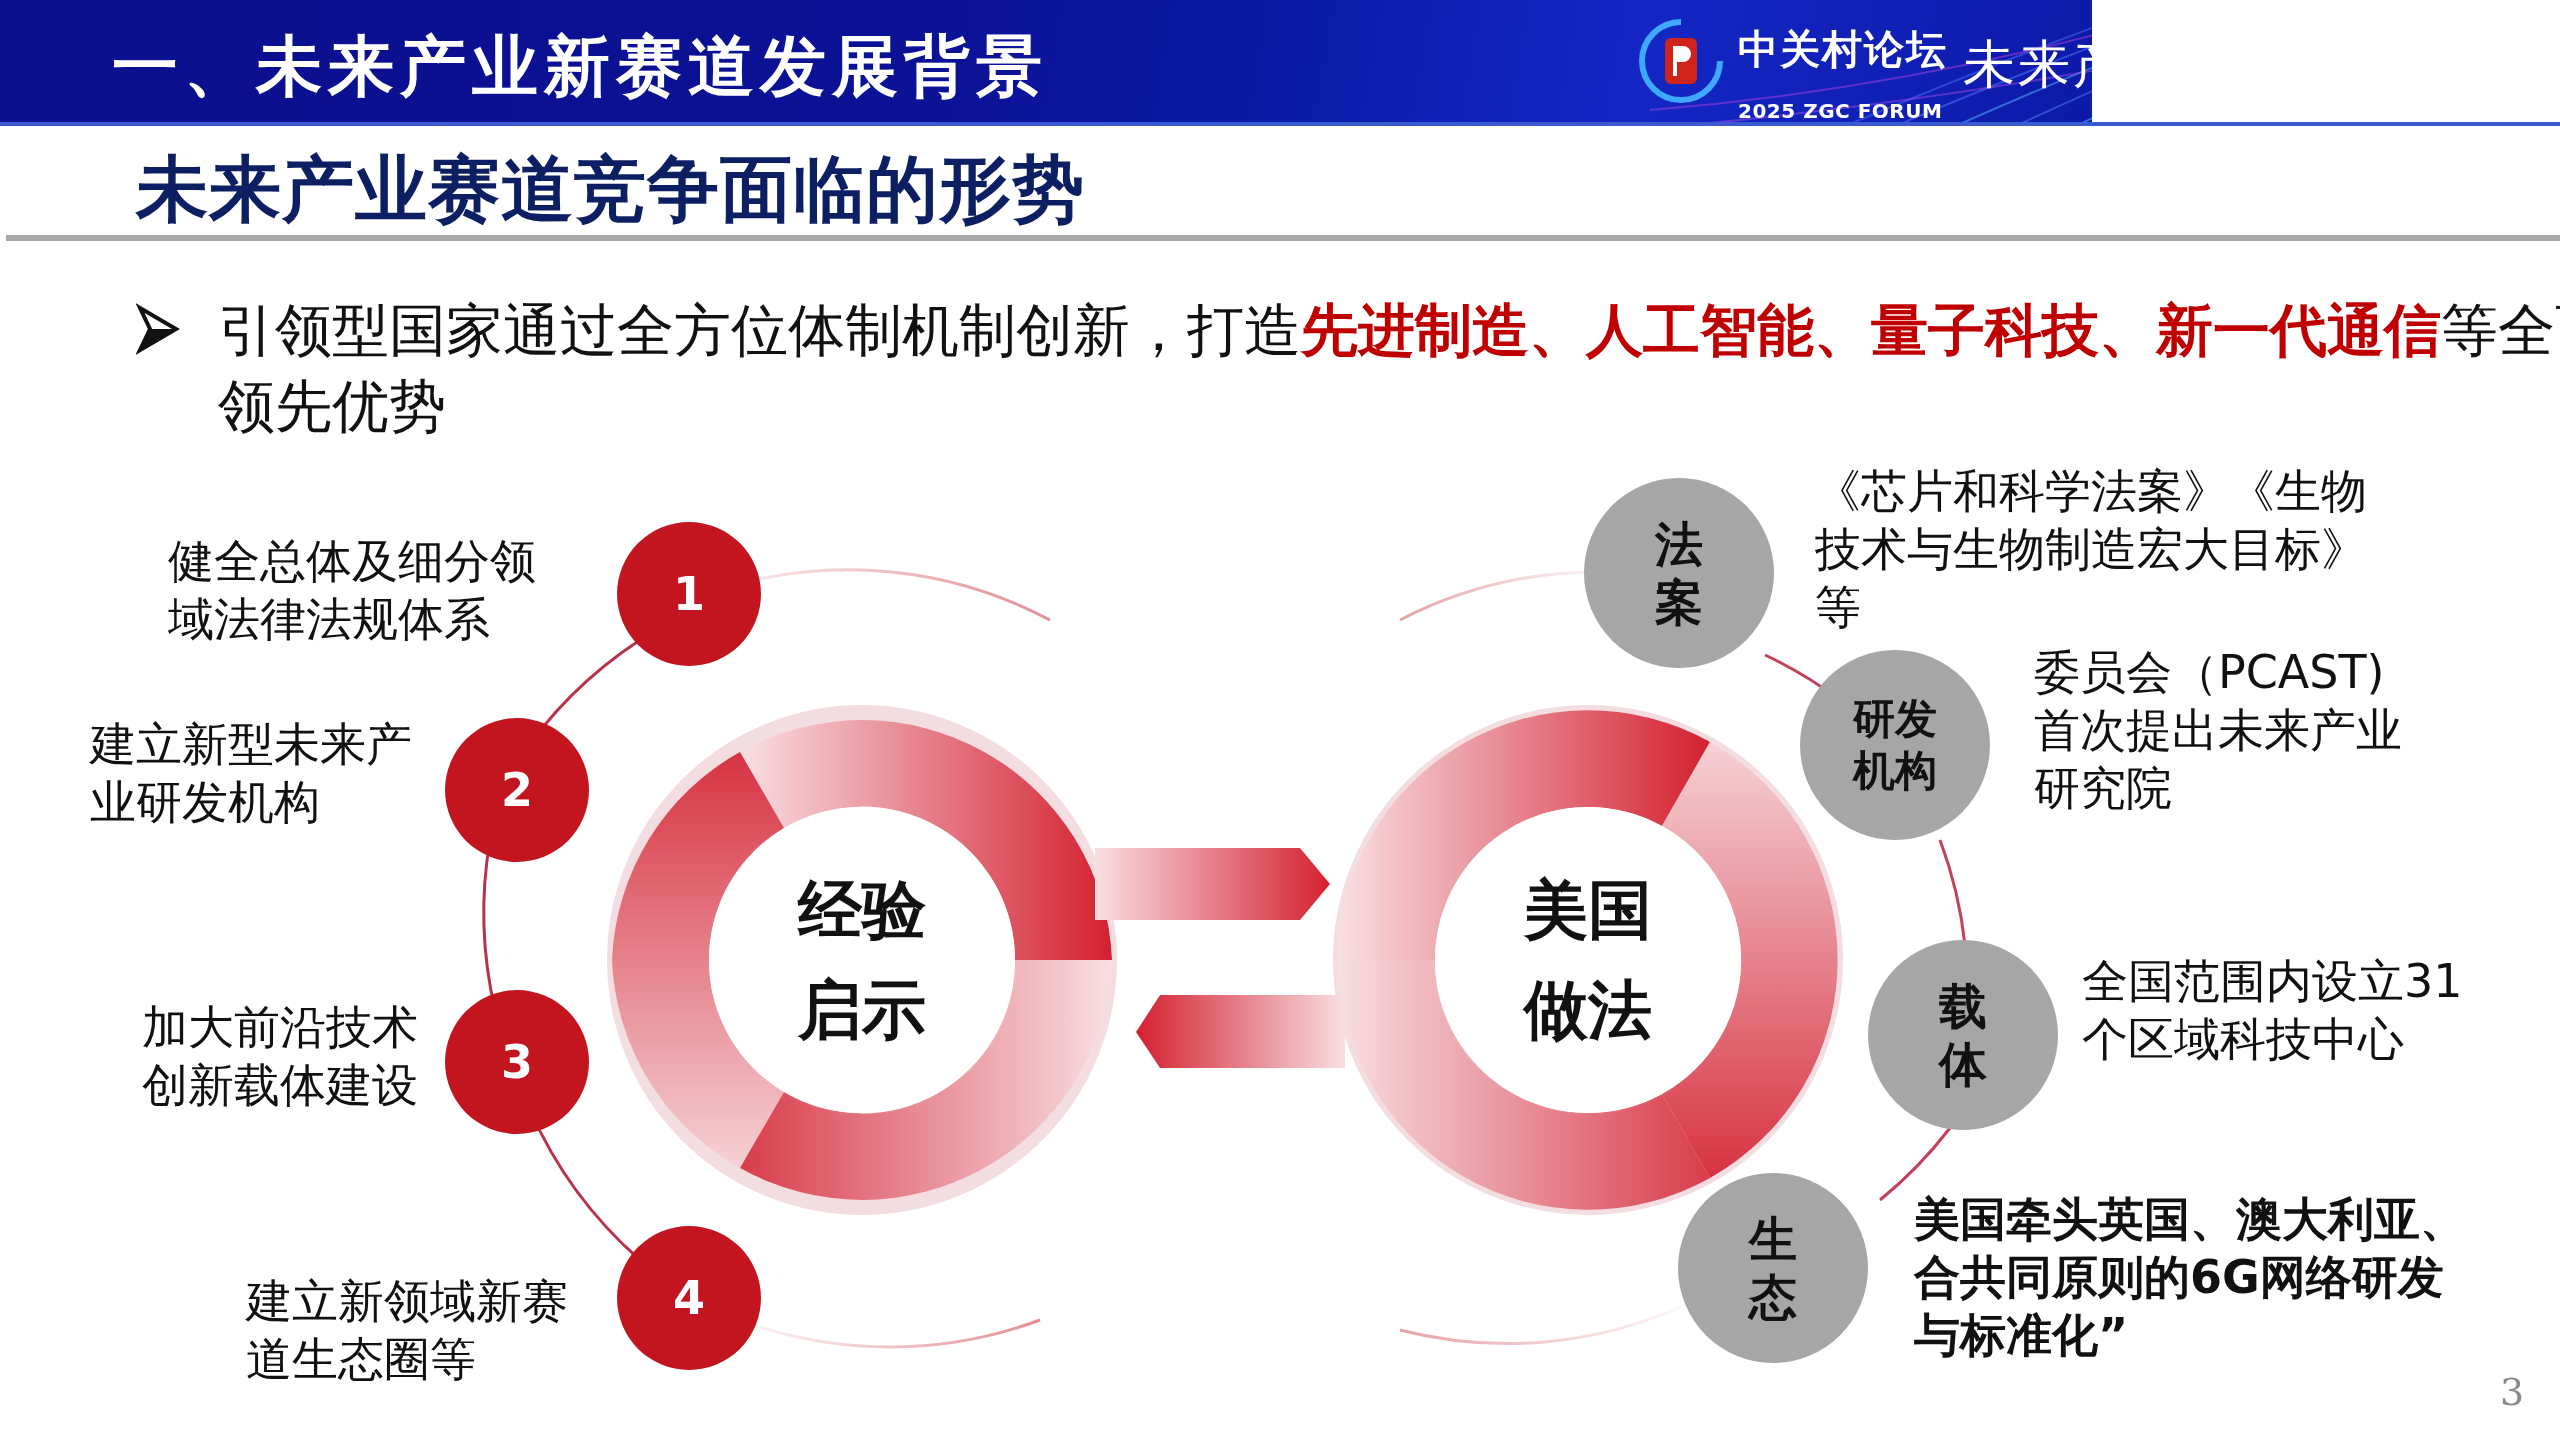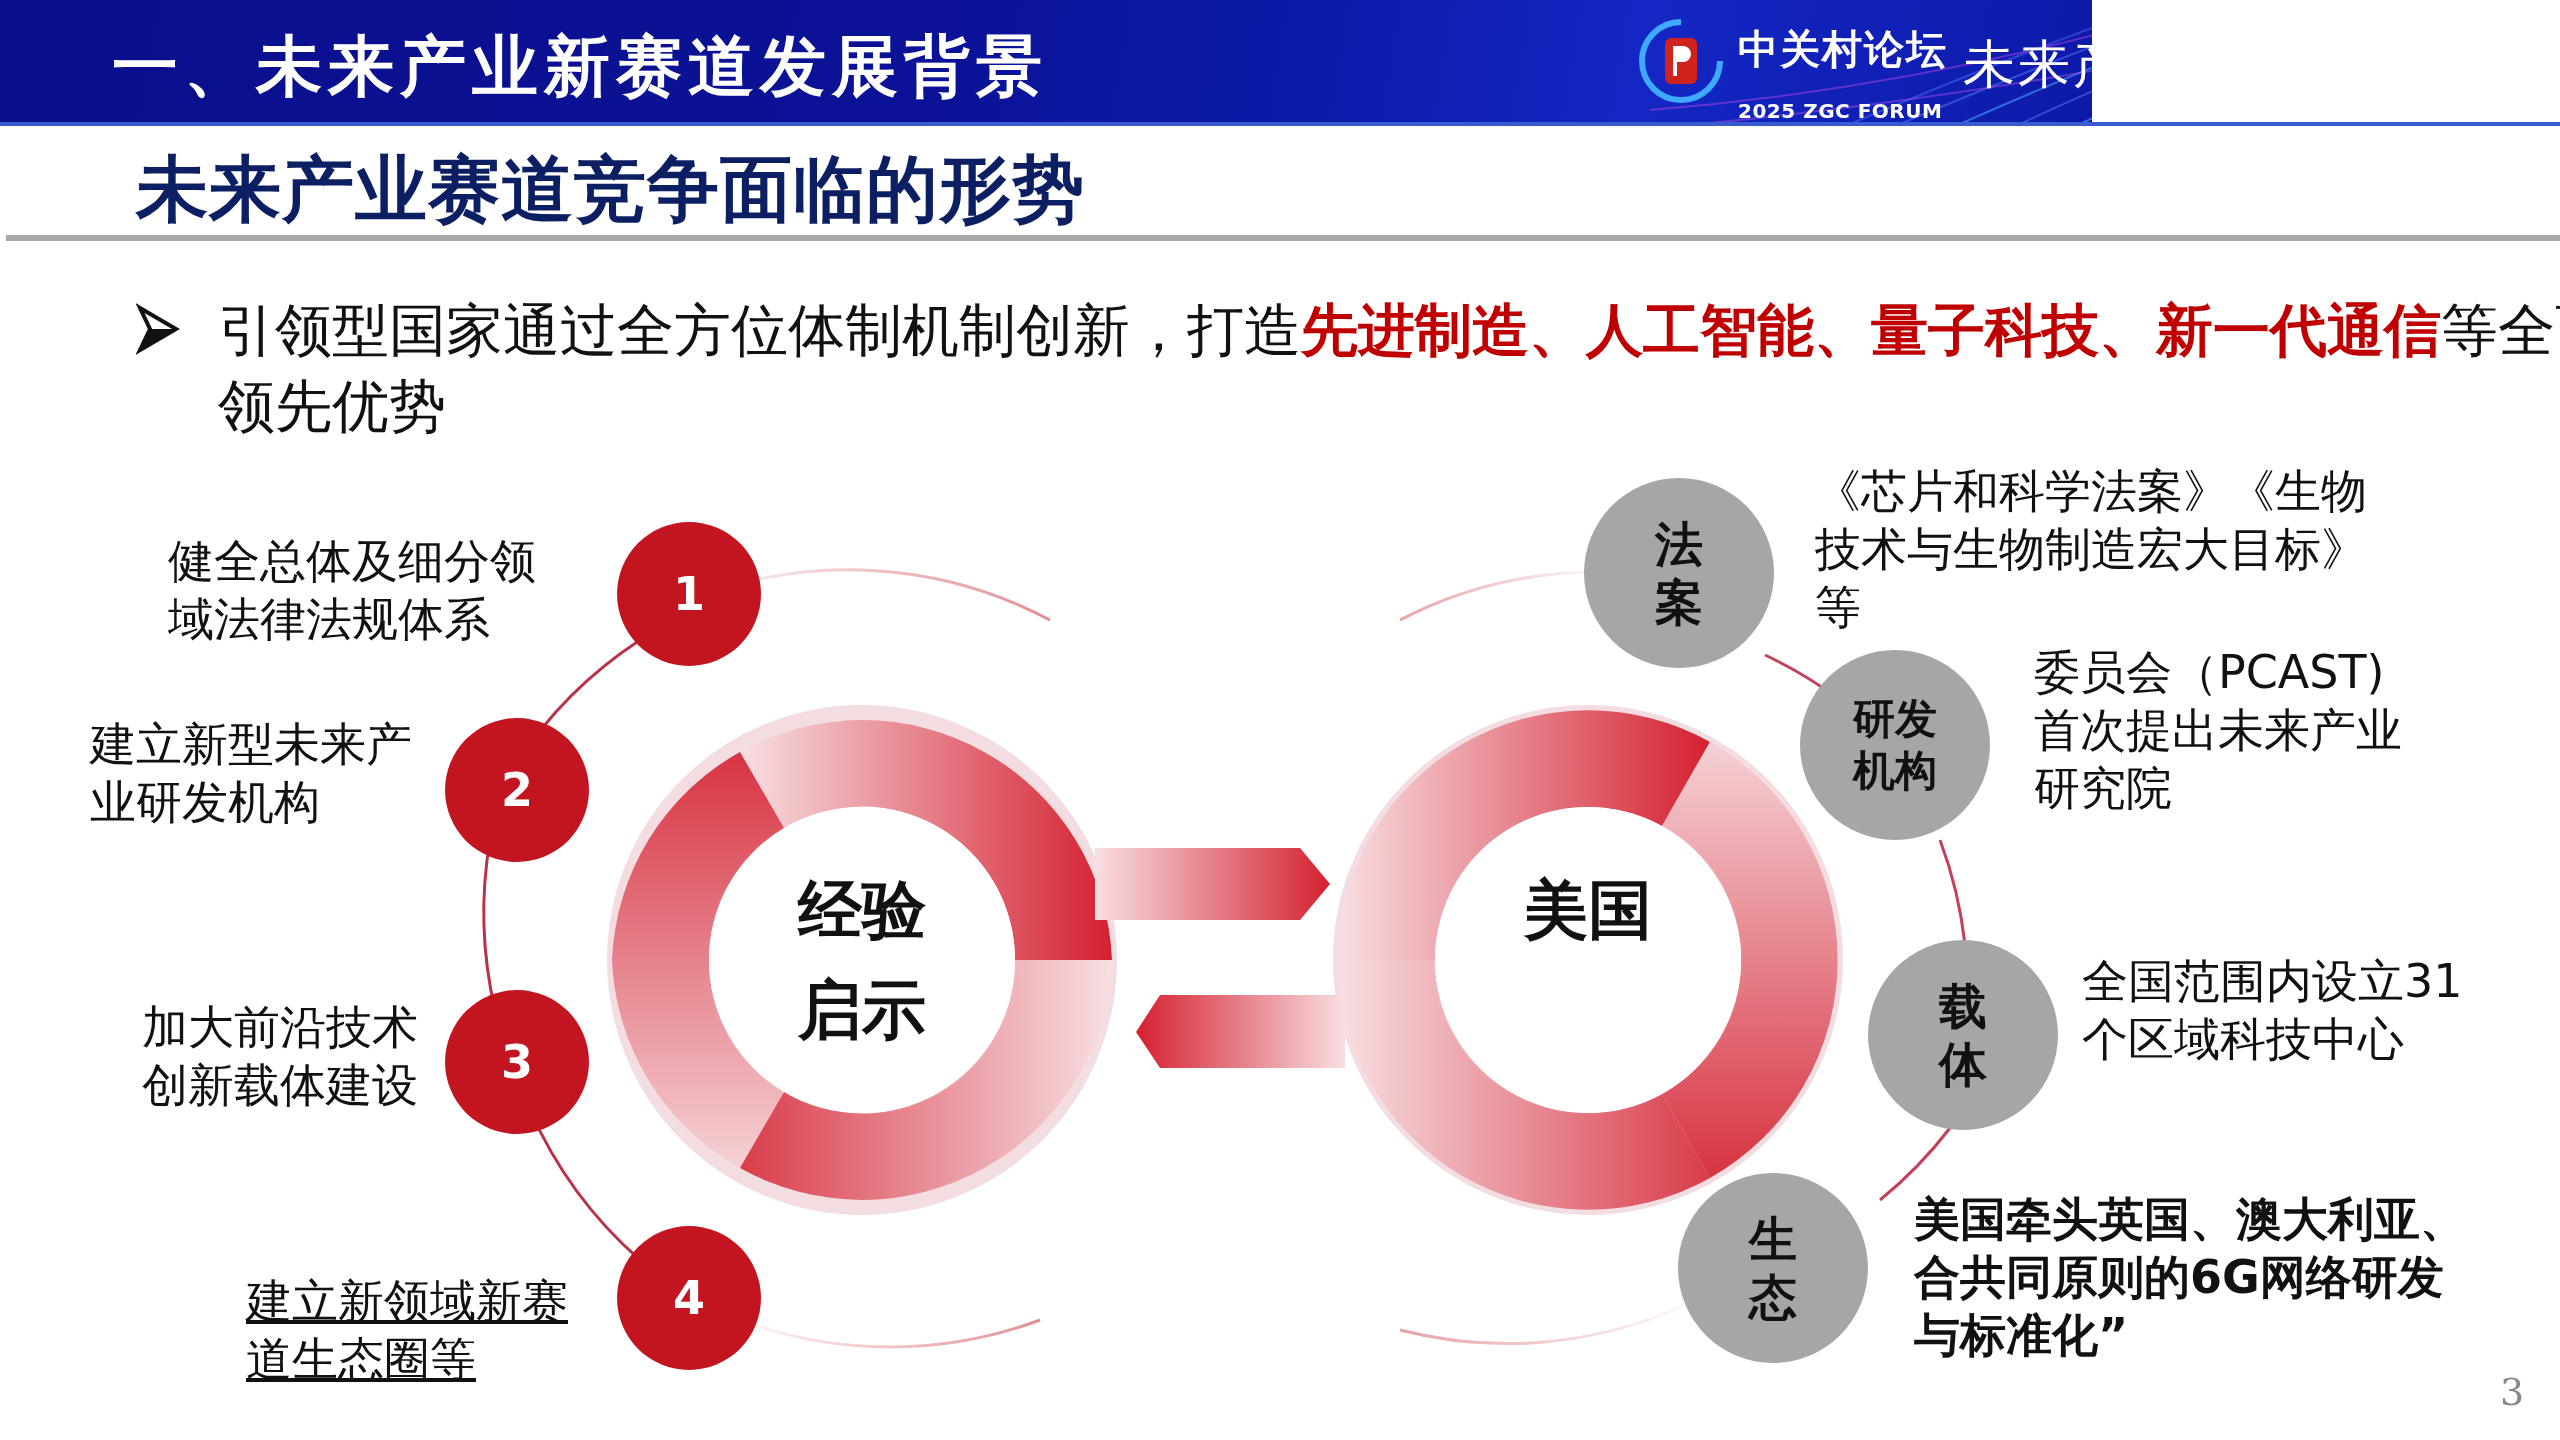--- a/index.html
+++ b/index.html
@@ -152,40 +152,41 @@
   <path d="M1095 848 L1300 848 L1330 884 L1300 920 L1095 920 Z" fill="url(#gR)"></path>
   <path d="M1345 995 L1160 995 L1136 1032 L1160 1068 L1345 1068 Z" fill="url(#gL)"></path>
 </svg>
 
 <div class="center-label" style="left:762px; top:860px; width:200px;">
   <div>经验</div>
   <div>启示</div>
 </div>
 <div class="center-label" style="left:1488px; top:860px; width:200px;">
   <div>美国</div>
+  <div>做法</div>
 </div>
 
 <div class="num" style="left:617px; top:522px;">1</div>
 <div class="num" style="left:445px; top:718px;">2</div>
 <div class="num" style="left:445px; top:990px;">3</div>
 <div class="num" style="left:617px; top:1226px;">4</div>
 
 <div class="label" style="left:168px; top:516px;margin-top:16px;">
   <div>健全总体及细分领</div>
   <div>域法律法规体系</div>
 </div>
 <div class="label" style="left:90px; top:715px;">
   <div>建立新型未来产</div>
   <div>业研发机构</div>
 </div>
 <div class="label" style="left:142px; top:998px;">
   <div>加大前沿技术</div>
   <div>创新载体建设</div>
 </div>
-<div class="label" style="left:246px; top:1272px;text-decoration:underline;">
+<div class="label" style="left:246px; top:1272px;">
   <div>建立新领域新赛</div>
   <div>道生态圈等</div>
 </div>
 
 <div class="gray v2" style="left:1584px; top:478px;">
   <div>
       <span>法</span>
       <span>案</span>
     </div>
 </div>

